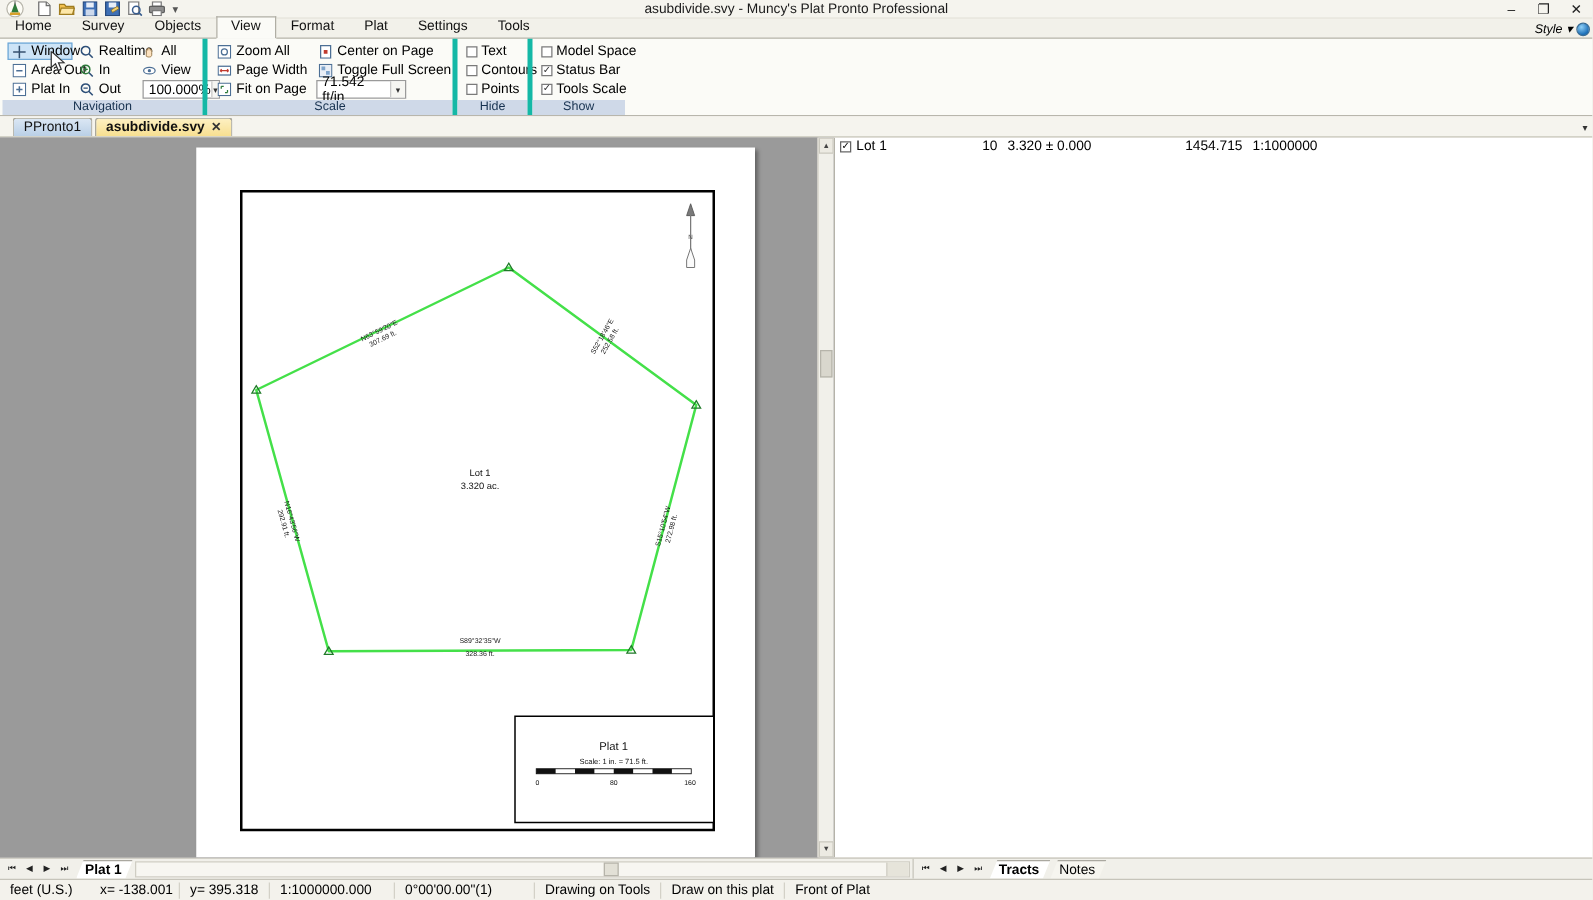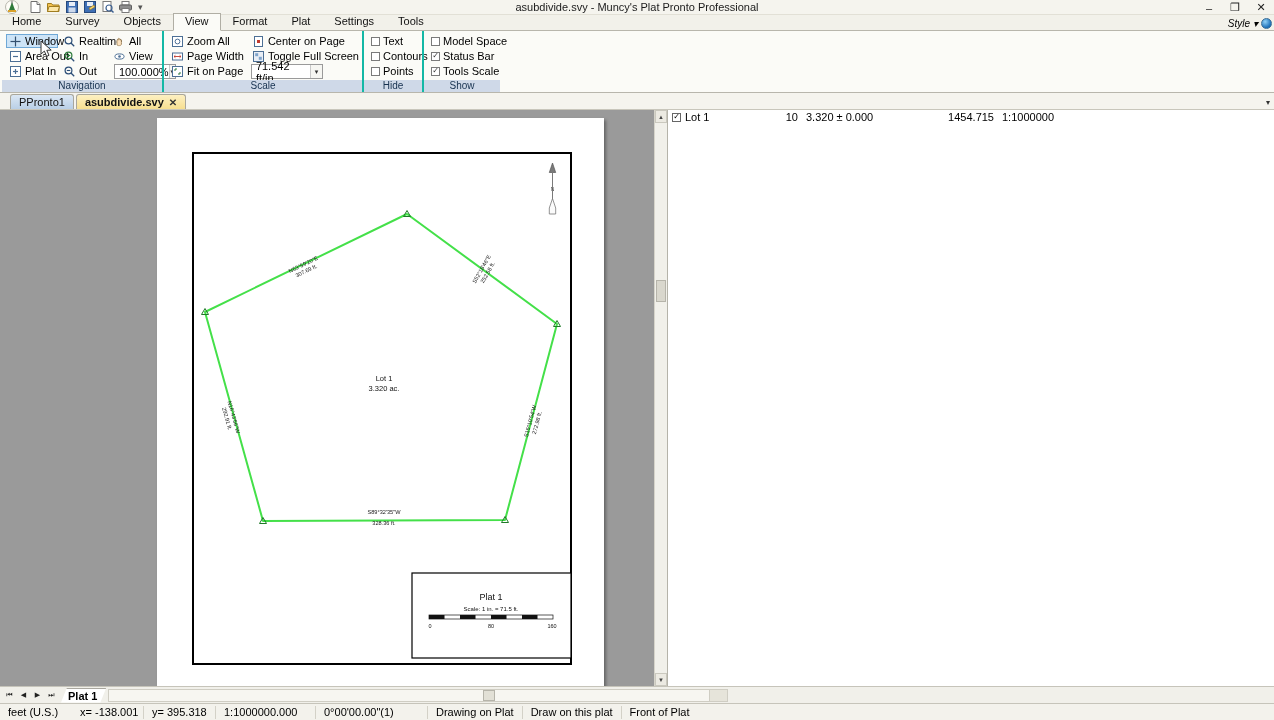--- a/index.html
+++ b/index.html
@@ -49,21 +49,21 @@
   .style-box { position: absolute; right: 2px; bottom: 1px; display: flex; align-items: center; gap: 3px; font-size: 10px; font-style: italic; }
   .style-swatch { width: 11px; height: 11px; border-radius: 50%;
     background: radial-gradient(circle at 35% 30%, #8fd0f7, #1c6fb8 70%); border: 1px solid #3a6d96; }
 
   
   .ribbon {
     height: 62px; background: #fbfbf7; display: flex; align-items: stretch;
     border-bottom: 1px solid #b8b6ac; padding-left: 2px;
   }
   .rgroup { display: flex; flex-direction: column; position: relative; padding: 0 4px; }
-  .rgroup + .rgroup { border-left: 2px solid #14b8a6; }
+  .rgroup + .rgroup { border-left: 4px solid #14b8a6; }
   .rgroup-body { flex: 1; display: flex; padding-top: 3px; gap: 2px; }
   .rgroup-label {
     height: 12px; line-height: 12px; text-align: center; font-size: 10px;
     background: #cfd9e8; color: #16314f; margin: 0 -4px;
   }
   .rcol { display: flex; flex-direction: column; gap: 1px; }
   .ritem {
     display: flex; align-items: center; gap: 3px; height: 14px;
     padding: 0 3px; font-size: 11px; white-space: nowrap; cursor: default;
   }
@@ -566,29 +566,40 @@
         <div class="navbtn">⏭</div>
       </div>
       <div class="sheet-tab on">Plat 1</div>
       <div class="hscroll-area">
         <div class="hsc">
           <div class="hsc-thumb" style="left:374px;width:12px"></div>
           <div class="hsc-end"></div>
         </div>
       </div>
     </div>
+    <div class="bs-right">
+      <div class="navbtns">
+        <div class="navbtn">⏮</div>
+        <div class="navbtn">◀</div>
+        <div class="navbtn">▶</div>
+        <div class="navbtn">⏭</div>
+      </div>
+      <div class="sheet-tab on">Tracts</div>
+      <div class="sheet-tab off">Notes</div>
+      <div style="flex:1"></div>
+    </div>
   </div>
 
   <div class="statusbar">
     <div class="sbcell first">feet (U.S.)</div>
     <div class="sbcell" style="width:72px">x= -138.001</div>
     <div class="sbcell" style="width:72px">y= 395.318</div>
     <div class="sbcell" style="width:100px">1:1000000.000</div>
     <div class="sbcell" style="width:112px">0°00'00.00"(1)</div>
-    <div class="sbcell">Drawing on Plat</div>
+    <div class="sbcell">Drawing on Tools</div>
     <div class="sbcell">Draw on this plat</div>
     <div class="sbcell" style="border-right:none">Front of Plat</div>
   </div>
 
   <svg class="cursor" style="left:40px; top:41px;" viewBox="0 0 14 18">
     <path d="M1 0 L1 13 L4.4 10.1 L6.6 15.4 L9 14.3 L6.8 9.3 L11.2 9.1 Z" fill="#fff" stroke="#333" stroke-width="1"></path>
   </svg>
 </div>
 
 </body></html>

